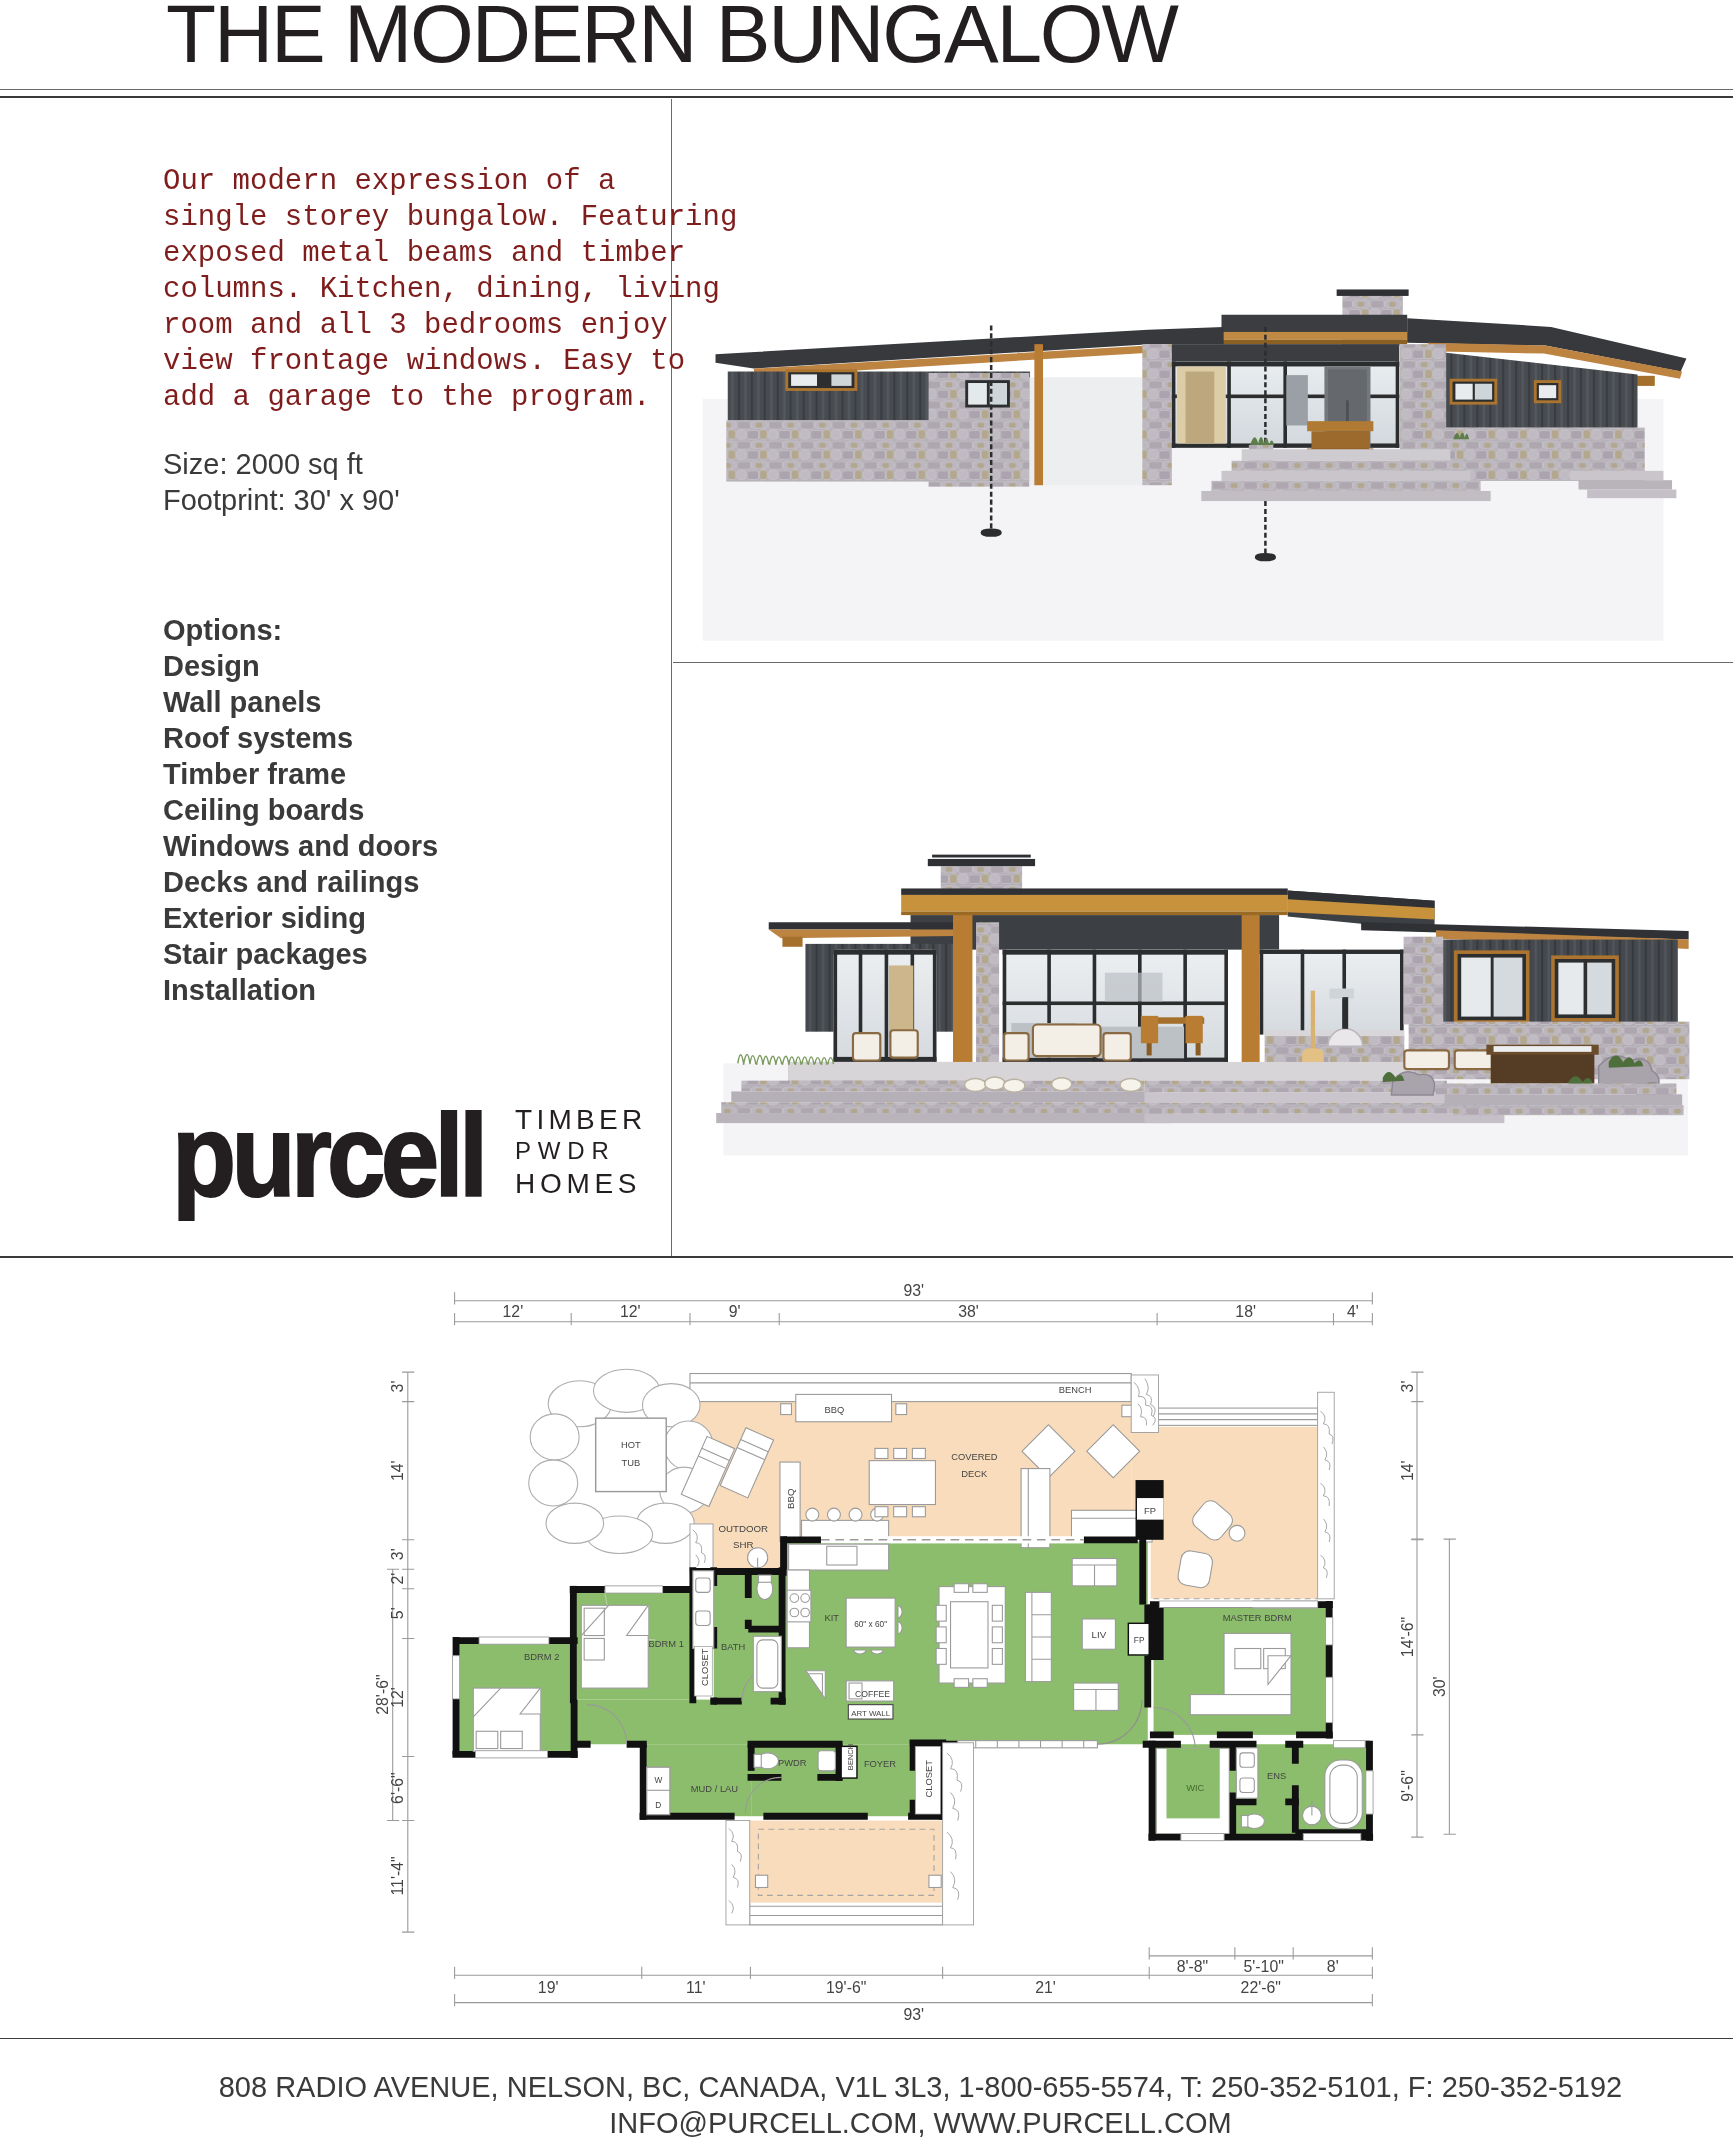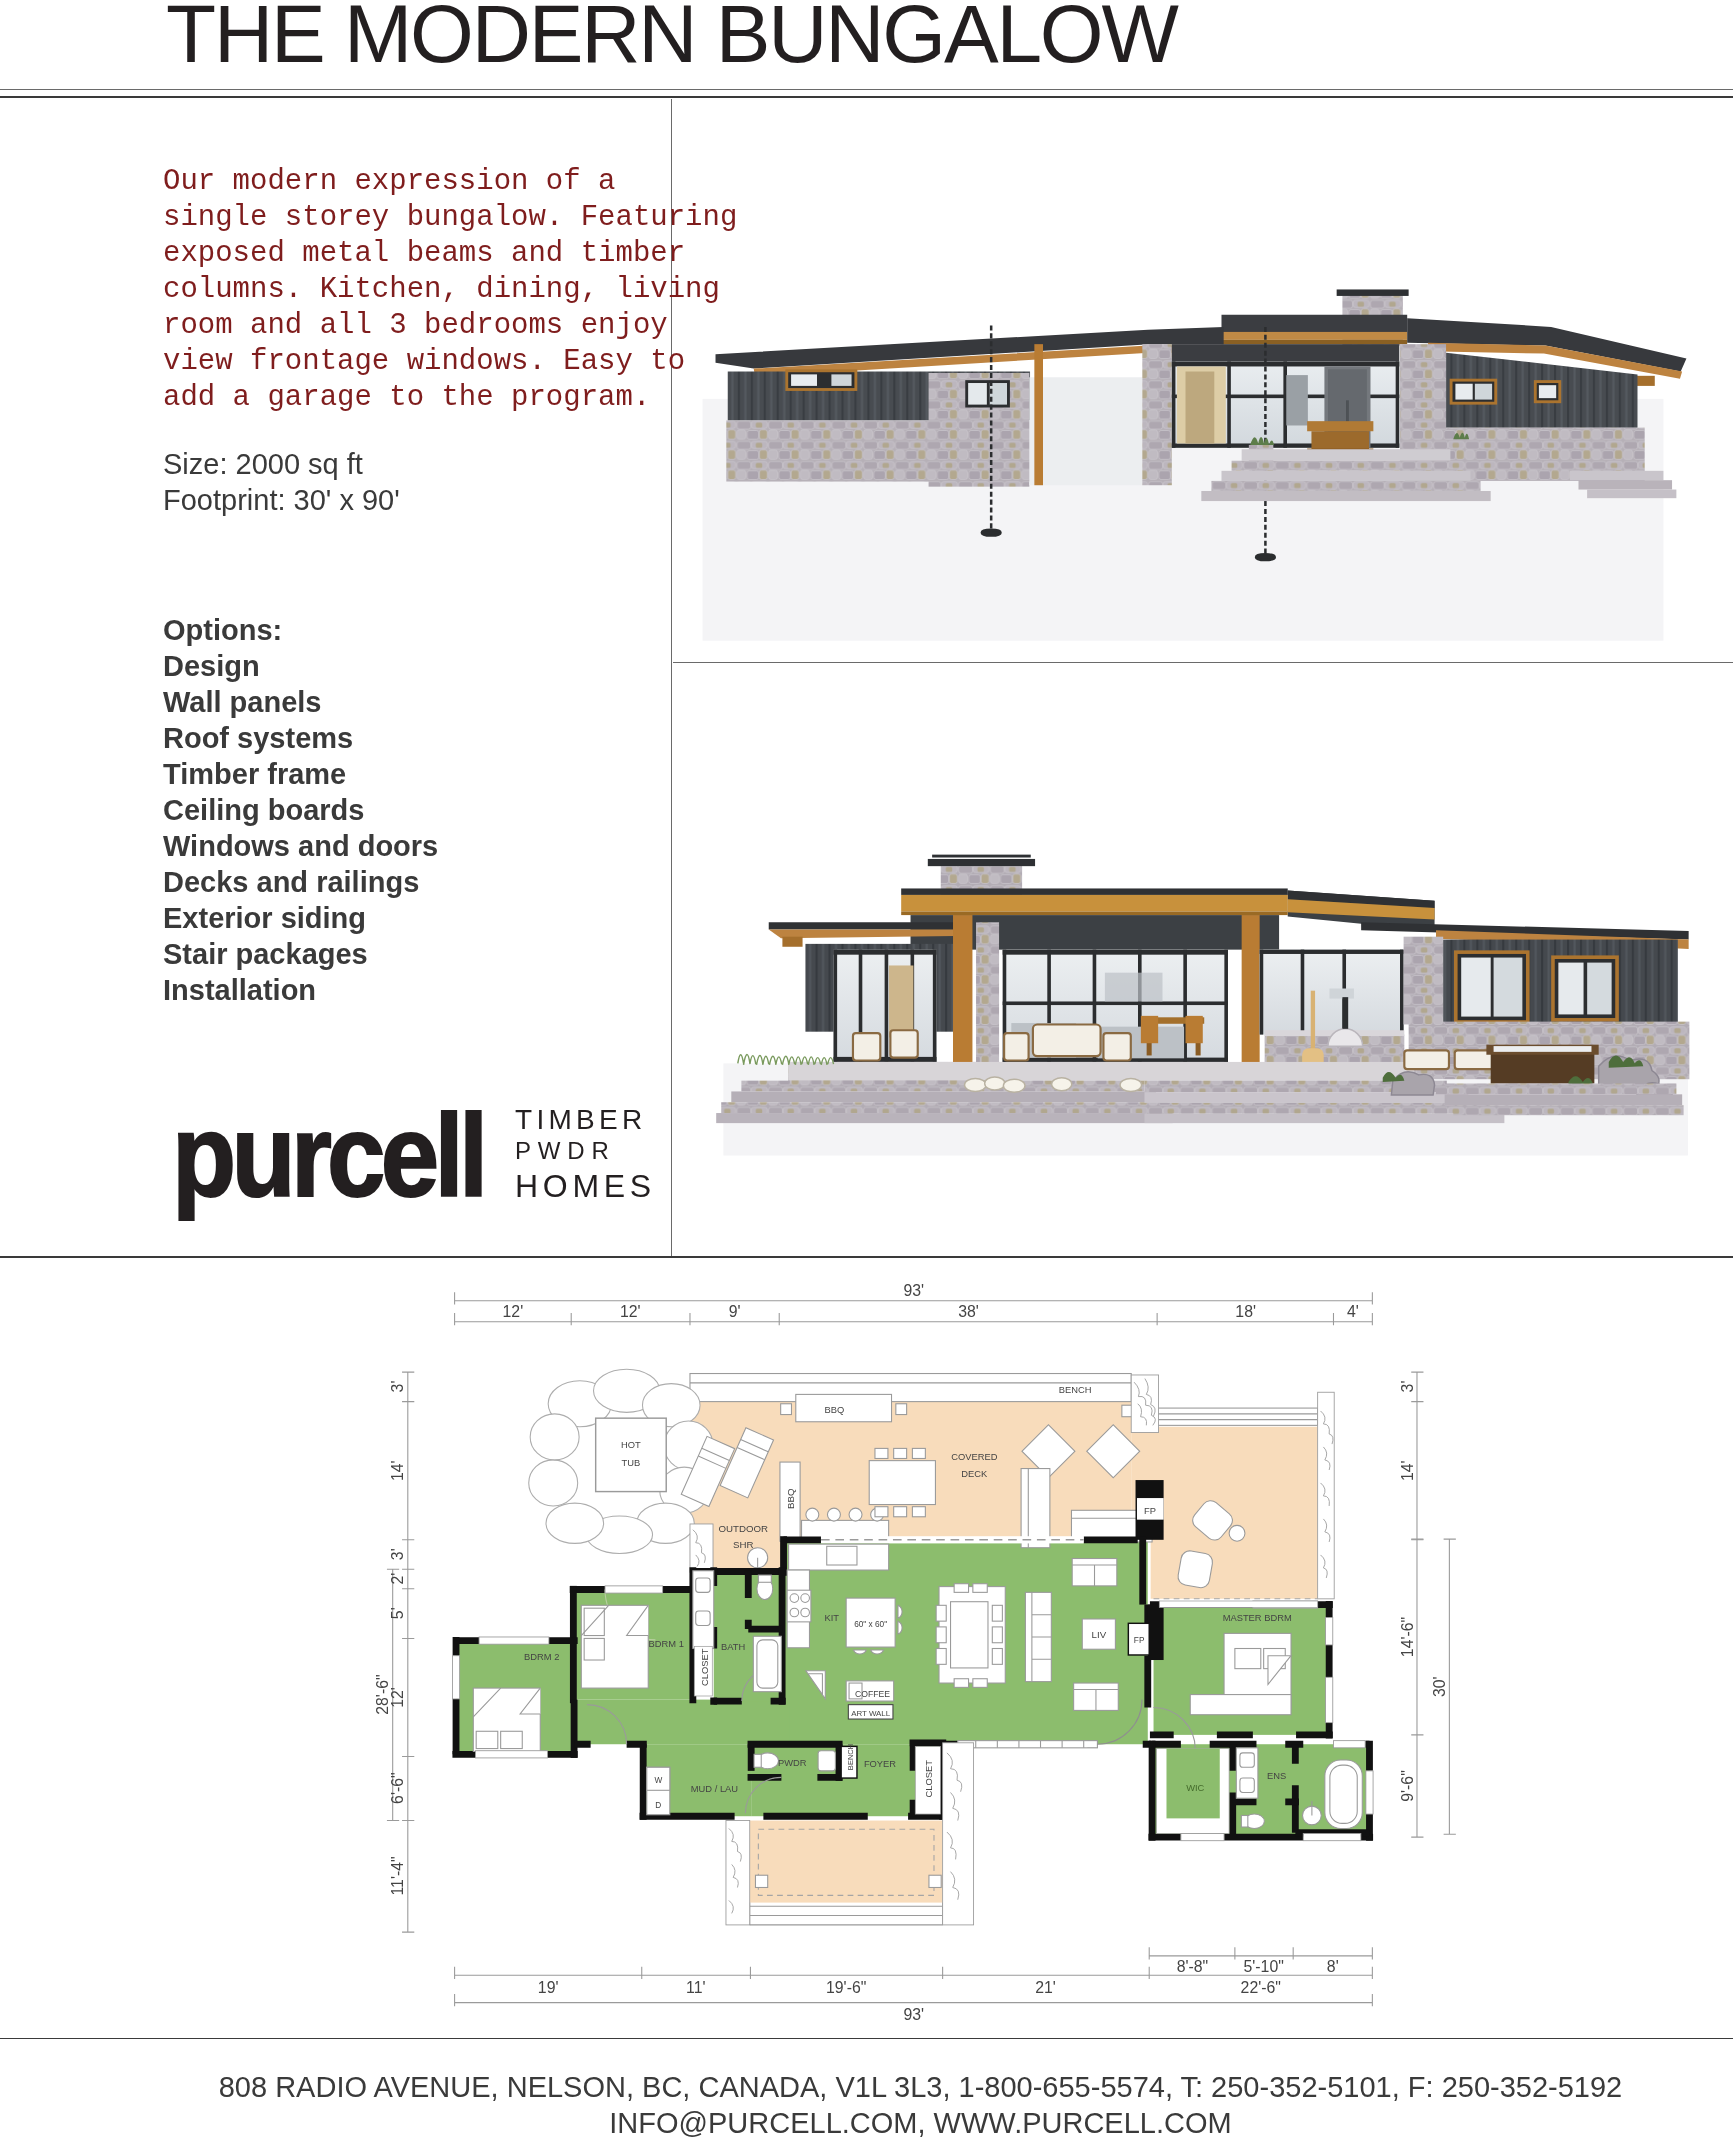--- a/index.html
+++ b/index.html
@@ -27,21 +27,21 @@
 <div class="abs" style="left:163px;top:164px;font-size:29px;line-height:36px;color:#7f1d1d;font-family:Liberation Mono, monospace;">Our modern expression of a<br>single storey bungalow. Featuring<br>exposed metal beams and timber<br>columns. Kitchen, dining, living<br>room and all 3 bedrooms enjoy<br>view frontage windows. Easy to<br>add a garage to the program.</div>
 
 <div class="abs" style="left:163px;top:446px;font-size:29px;line-height:36px;color:#3a3a3a;">Size: 2000 sq ft<br>Footprint: 30' x 90'</div>
 
 <div class="abs" style="left:163px;top:612px;font-size:29px;line-height:36px;color:#3a3a3a;font-weight:bold;">Options:<br>Design<br>Wall panels<br>Roof systems<br>Timber frame<br>Ceiling boards<br>Windows and doors<br>Decks and railings<br>Exterior siding<br>Stair packages<br>Installation</div>
 
 <div class="abs" style="left:172px;top:1087px;width:504px;height:144px;">
   <span style="position:absolute;left:0;top:1.4px;font-size:105px;font-weight:bold;letter-spacing:-4.7px;color:#231f20;-webkit-text-stroke:1.8px #231f20;transform:scaleY(1.12);transform-origin:0 0;">purcell</span>
   <span style="position:absolute;left:343px;top:17.3px;font-size:28px;letter-spacing:4.3px;color:#231f20;">TIMBER</span>
   <span style="position:absolute;left:343px;top:50px;font-size:24px;letter-spacing:6.8px;color:#231f20;">PWDR</span>
-  <span style="position:absolute;left:343px;top:81px;font-size:32px;letter-spacing:4.7px;color:#231f20;">HOMES</span>
+  <span style="position:absolute;left:343px;top:81px;font-size:28px;letter-spacing:4.7px;color:#231f20;">HOMES</span>
 </div>
 
 <div class="abs" style="left:107px;top:2069px;width:1627px;text-align:center;font-size:29px;line-height:36px;color:#3a3a3a;">808 RADIO AVENUE, NELSON, BC, CANADA, V1L 3L3, 1-800-655-5574, T: 250-352-5101, F: 250-352-5192<br>INFO@PURCELL.COM, WWW.PURCELL.COM</div>
 
 <svg id="house1" class="abs" style="left:673px;top:98px;" width="1061" height="565" viewBox="0 0 1474 785">
 <defs>
 <pattern id="stone1" width="44" height="28" patternUnits="userSpaceOnUse">
 <rect width="44" height="28" fill="#b6b0b7"></rect>
 <rect x="1" y="1" width="19" height="11" rx="3" fill="#aea7b0" stroke="#c9c5cc" stroke-width="1"></rect>
 <rect x="21" y="1" width="22" height="10" rx="3" fill="#bcb6be" stroke="#c9c5cc" stroke-width="1"></rect>

